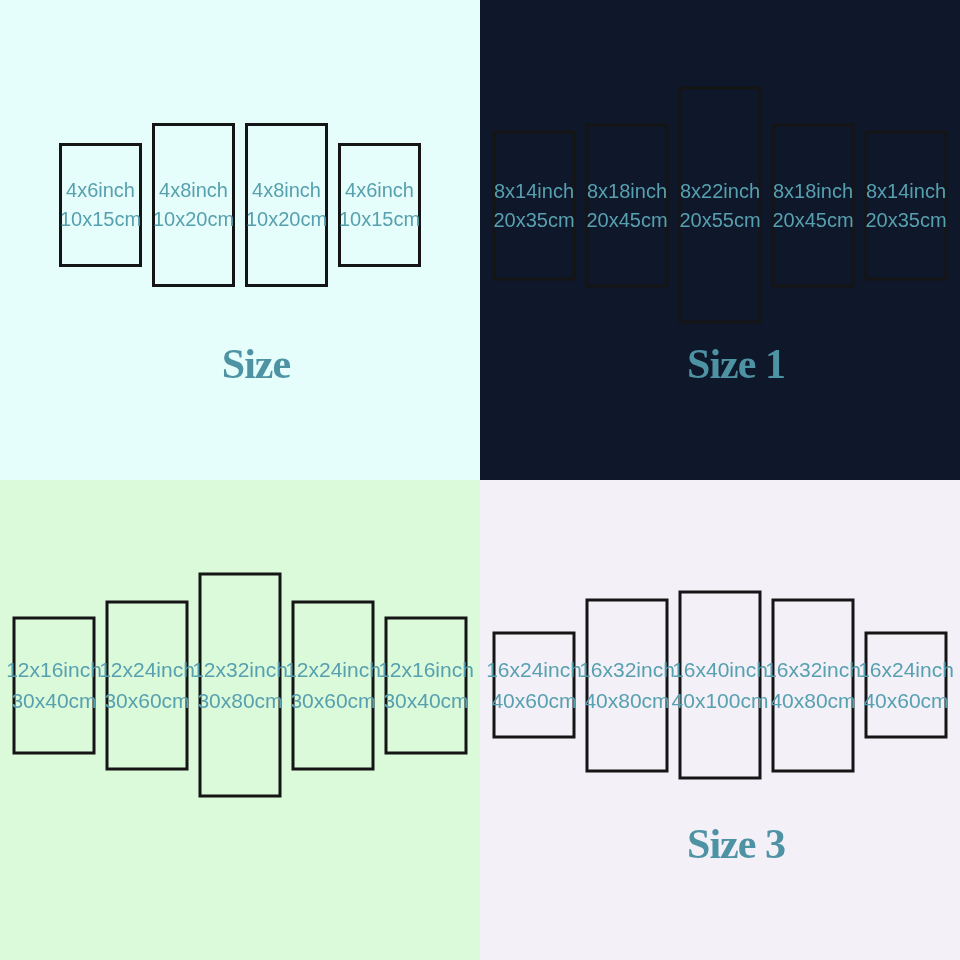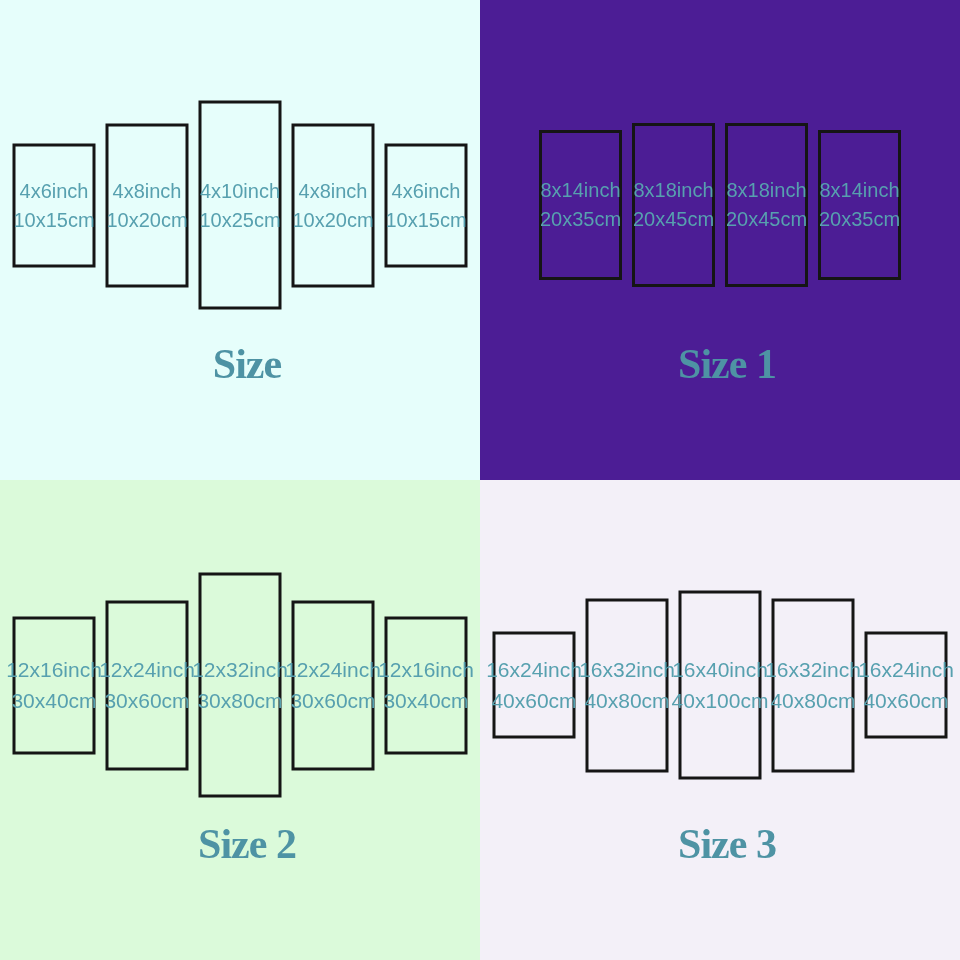--- a/index.html
+++ b/index.html
@@ -36,21 +36,21 @@
     white-space:nowrap;
   }
   .q3 .panel-label,.q4 .panel-label{font-size:21px;}
   
   .q1 .h-s{height:124px}.q1 .h-m{height:164px}.q1 .h-l{height:209px}
   .q2 .h-s{height:150px}.q2 .h-m{height:164px}.q2 .h-l{height:237px}
   .q3 .h-s{height:138px}.q3 .h-m{height:170px}.q3 .h-l{height:225px}
   .q4 .h-s{height:107px}.q4 .h-m{height:174px}.q4 .h-l{height:189px}
   .size-title{
     position:absolute;
-    top:340px;left:7px;
+    top:340px;left:16px;
     width:100%;
     margin:0;
     text-align:center;
     font-family:"Liberation Serif", serif;
     font-weight:bold;
     font-size:42px;
     letter-spacing:-1px;
     color:var(--title-color,#4E93A4);
   }
 </style>
@@ -66,56 +66,56 @@
           <div>4x6inch</div>
           <div>10x15cm</div>
         </div>
       </div>
       <div class="panel h-m">
         <div class="panel-label">
           <div>4x8inch</div>
           <div>10x20cm</div>
         </div>
       </div>
-      <div class="panel h-l">
-        <div class="panel-label">
-          <div>4x10inch</div>
-          <div>10x25cm</div>
-        </div>
-      </div>
       <div class="panel h-m">
         <div class="panel-label">
           <div>4x8inch</div>
           <div>10x20cm</div>
         </div>
       </div>
       <div class="panel h-s">
         <div class="panel-label">
           <div>4x6inch</div>
           <div>10x15cm</div>
         </div>
       </div>
     </div>
     <h2 class="size-title">Size</h2>
   </section>
 
-  <section class="quadrant q2" style="background-color: #4c1d95;">
+  <section class="quadrant q2" style="background-color: #0f172a;">
     <div class="panels-row">
       <div class="panel h-s">
         <div class="panel-label">
           <div>8x14inch</div>
           <div>20x35cm</div>
         </div>
       </div>
       <div class="panel h-m">
         <div class="panel-label">
           <div>8x18inch</div>
           <div>20x45cm</div>
         </div>
       </div>
+      <div class="panel h-l">
+        <div class="panel-label">
+          <div>8x22inch</div>
+          <div>20x55cm</div>
+        </div>
+      </div>
       <div class="panel h-m">
         <div class="panel-label">
           <div>8x18inch</div>
           <div>20x45cm</div>
         </div>
       </div>
       <div class="panel h-s">
         <div class="panel-label">
           <div>8x14inch</div>
           <div>20x35cm</div>
@@ -151,21 +151,20 @@
           <div>30x60cm</div>
         </div>
       </div>
       <div class="panel h-s">
         <div class="panel-label">
           <div>12x16inch</div>
           <div>30x40cm</div>
         </div>
       </div>
     </div>
-    <h2 class="size-title">Size 2</h2>
   </section>
 
   <section class="quadrant q4" style="background-color: rgb(243, 240, 248);">
     <div class="panels-row">
       <div class="panel h-s">
         <div class="panel-label">
           <div>16x24inch</div>
           <div>40x60cm</div>
         </div>
       </div>

